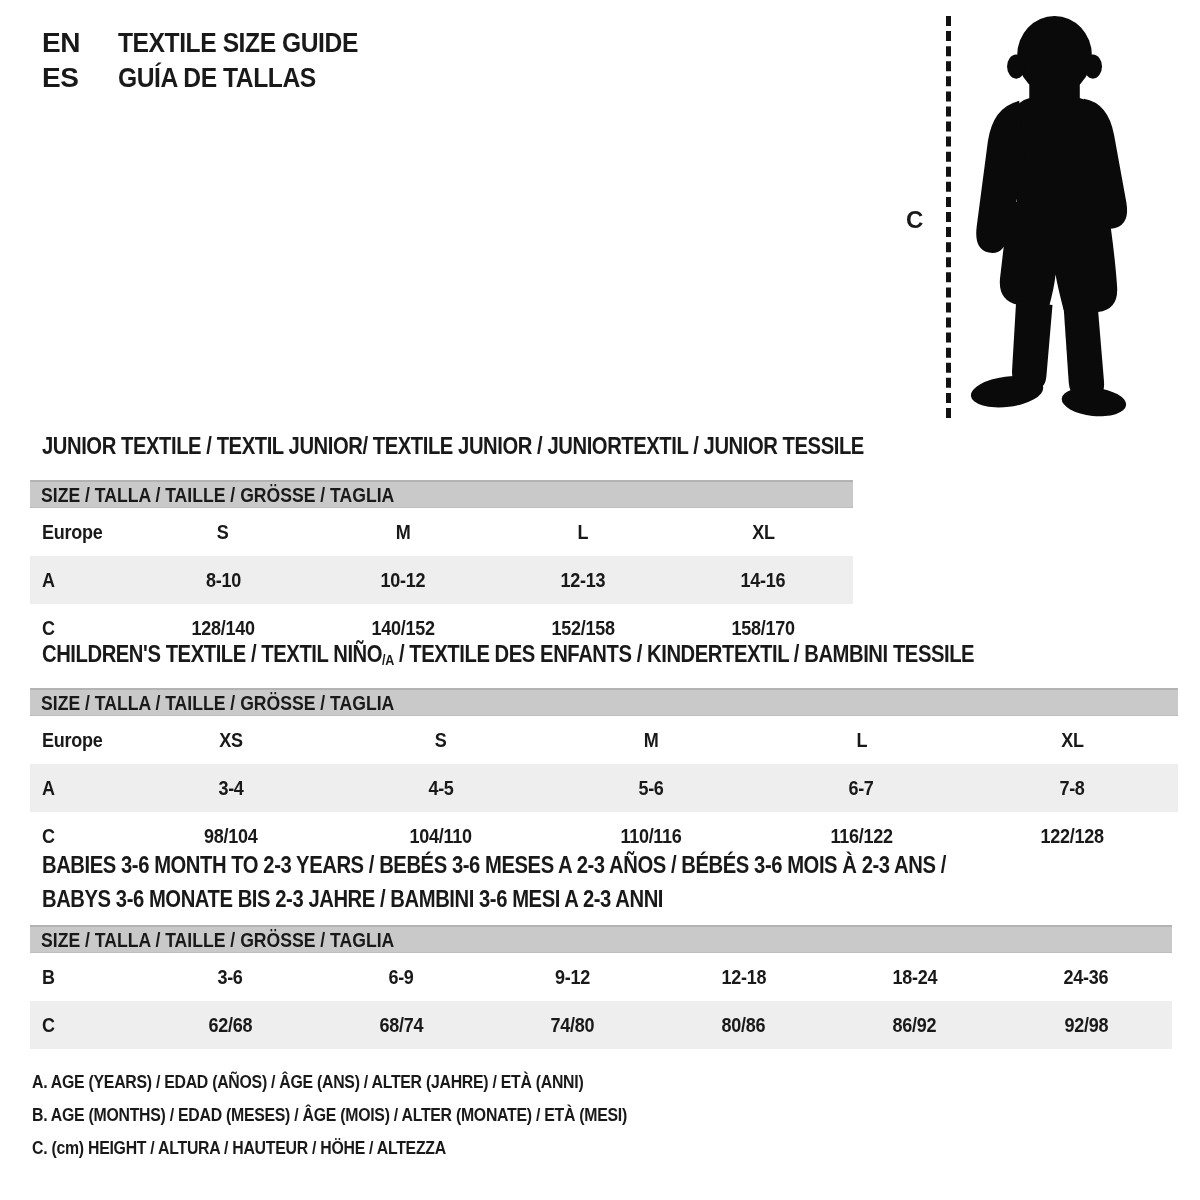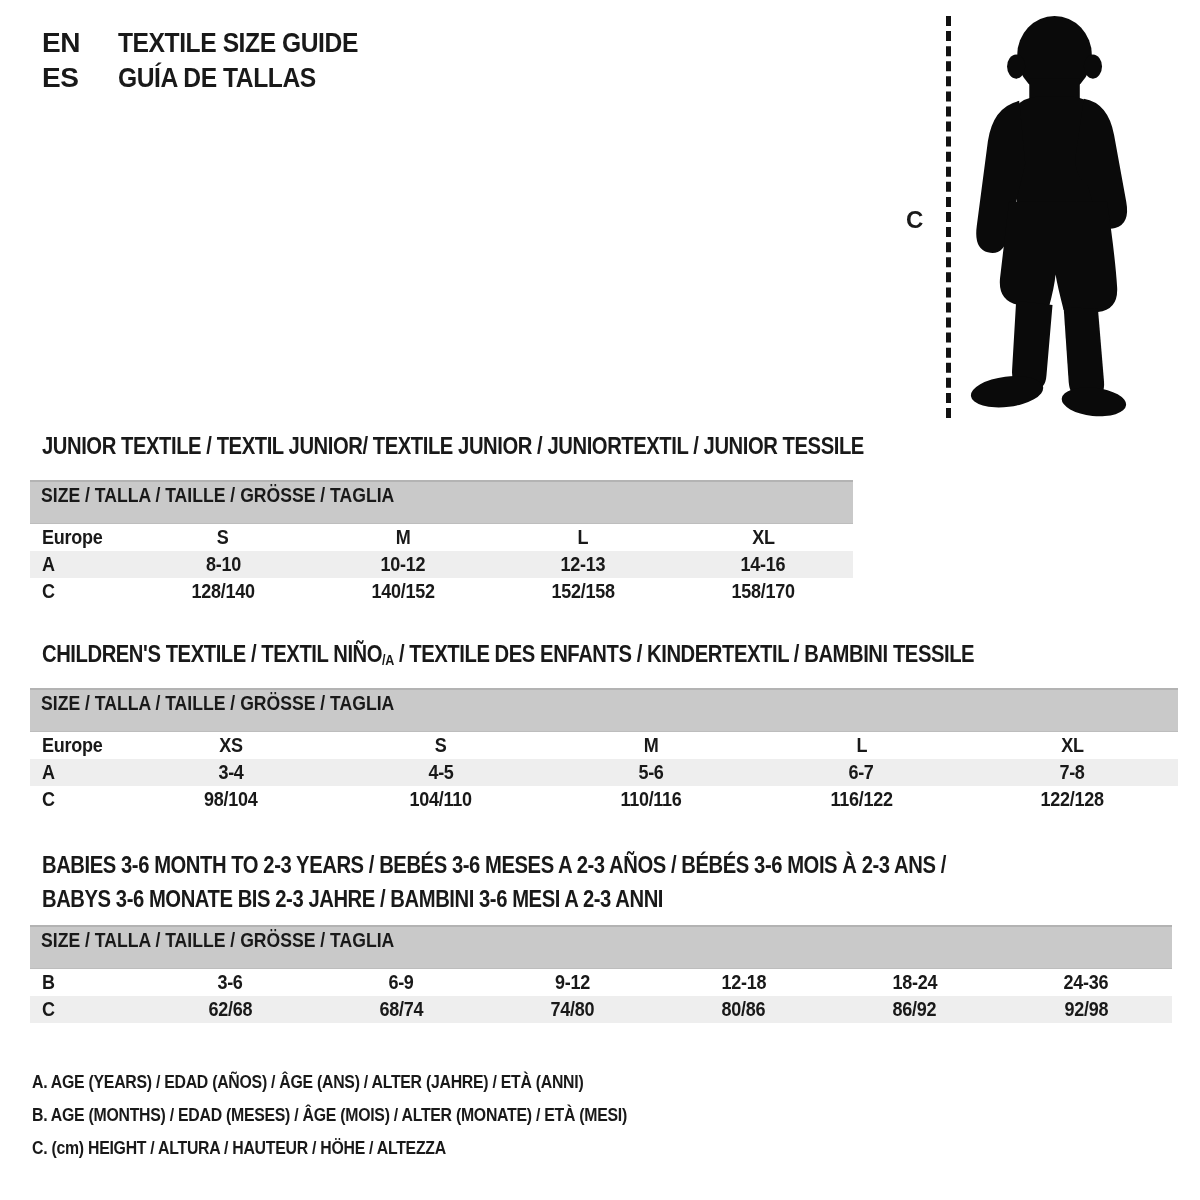--- a/index.html
+++ b/index.html
@@ -21,26 +21,26 @@
   .dash-line{position:absolute;left:946px;top:16px;height:402px;width:0;border-left:5px dashed #111;}
   .c-label{position:absolute;left:906px;top:206px;font-weight:700;font-size:24px;}
   .baby{position:absolute;left:962px;top:14px;width:178px;height:404px;}
 
   
   .sec-title{position:absolute;left:42px;font-weight:700;font-size:23px;letter-spacing:-.5px;}
   .sec-title .subsm{font-size:.62em;vertical-align:-.18em;}
   .two-line{line-height:34px;}
 
   .tblwrap{position:absolute;left:30px;}
-  .band{height:44px;line-height:26px;background:var(--band-bg);
+  .band{height:28px;line-height:26px;background:var(--band-bg);
         border-top:2px solid var(--band-border);border-bottom:1px solid #bdbdbd;
         font-weight:700;font-size:20px;padding-left:11px;overflow:hidden;}
   .band span{display:inline-block;transform:scaleX(.88);transform-origin:0 50%;white-space:nowrap;}
   table{border-collapse:collapse;table-layout:fixed;width:100%;}
-  td{height:27px;font-weight:700;font-size:20px;text-align:center;vertical-align:middle;letter-spacing:-.3px;overflow:hidden;}
+  td{height:48px;font-weight:700;font-size:20px;text-align:center;vertical-align:middle;letter-spacing:-.3px;overflow:hidden;}
   td span{display:inline-block;transform:scaleX(.9);white-space:nowrap;}
   td.lbl{text-align:left;padding-left:12px;}
   td.lbl span{transform-origin:0 50%;}
   tr.shade td{background:var(--row-shade);}
 
   
   .legend{position:absolute;left:32px;top:1066px;}
   .legend-line{height:33px;line-height:33px;font-weight:700;font-size:18px;letter-spacing:-.3px;}
 </style>
 </head>

